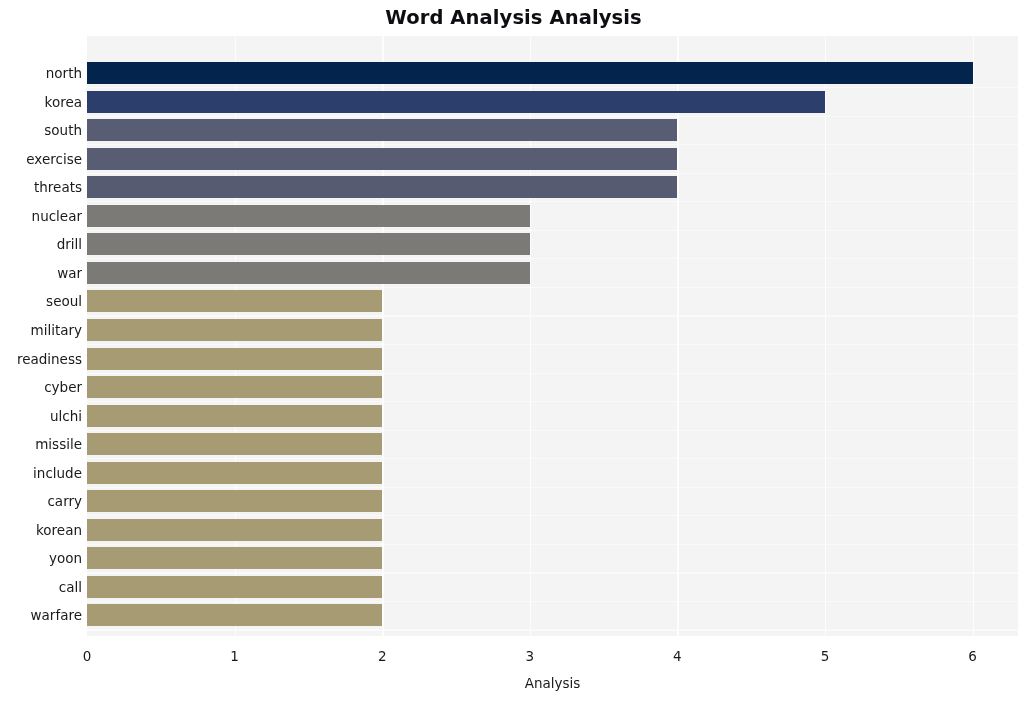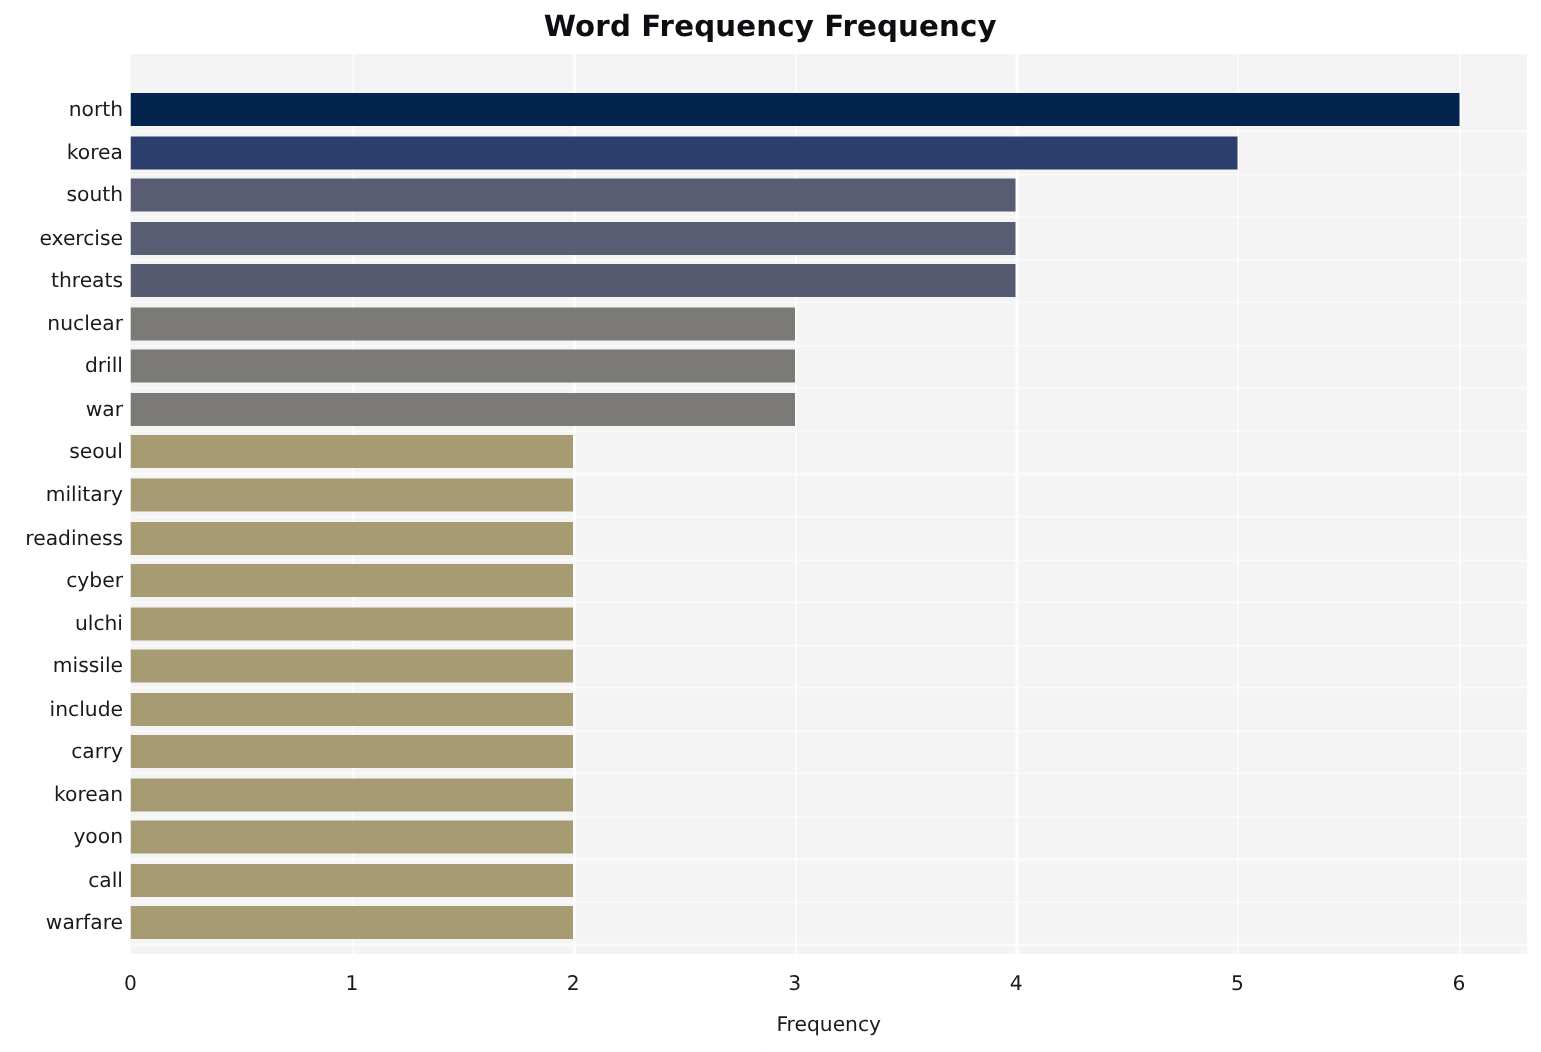--- a/index.html
+++ b/index.html
@@ -104,21 +104,21 @@
     font-size: 13.5px;
     color: #1a1a1a;
     font-family: "DejaVu Sans", "Liberation Sans", sans-serif;
   }
 </style>
 </head>
 <body>
 
 <div id="figure">
 
-  <div id="chart-title">Word Frequency Frequency</div>
+  <div id="chart-title">Word Analysis Analysis</div>
 
   <div id="plot-area">
     <div id="gridlines-h">
         <div class="gridline-h" style="top: 51px;"></div>
         <div class="gridline-h" style="top: 79.55px;"></div>
         <div class="gridline-h" style="top: 108.1px;"></div>
         <div class="gridline-h" style="top: 136.65px;"></div>
         <div class="gridline-h" style="top: 165.2px;"></div>
         <div class="gridline-h" style="top: 193.75px;"></div>
         <div class="gridline-h" style="top: 222.3px;"></div>
@@ -193,14 +193,14 @@
   <div id="xtick-labels">
       <div class="xtick" style="left: 87px; color: rgb(26, 26, 26);">0</div>
       <div class="xtick" style="left: 234.6px; color: rgb(26, 26, 26);">1</div>
       <div class="xtick" style="left: 382.2px; color: rgb(26, 26, 26);">2</div>
       <div class="xtick" style="left: 529.8px; color: rgb(26, 26, 26);">3</div>
       <div class="xtick" style="left: 677.4px; color: rgb(26, 26, 26);">4</div>
       <div class="xtick" style="left: 825px; color: rgb(26, 26, 26);">5</div>
       <div class="xtick" style="left: 972.6px; color: rgb(26, 26, 26);">6</div>
     </div>
 
-  <div id="xaxis-label">Frequency</div>
+  <div id="xaxis-label">Analysis</div>
 </div>
 
 </body></html>

